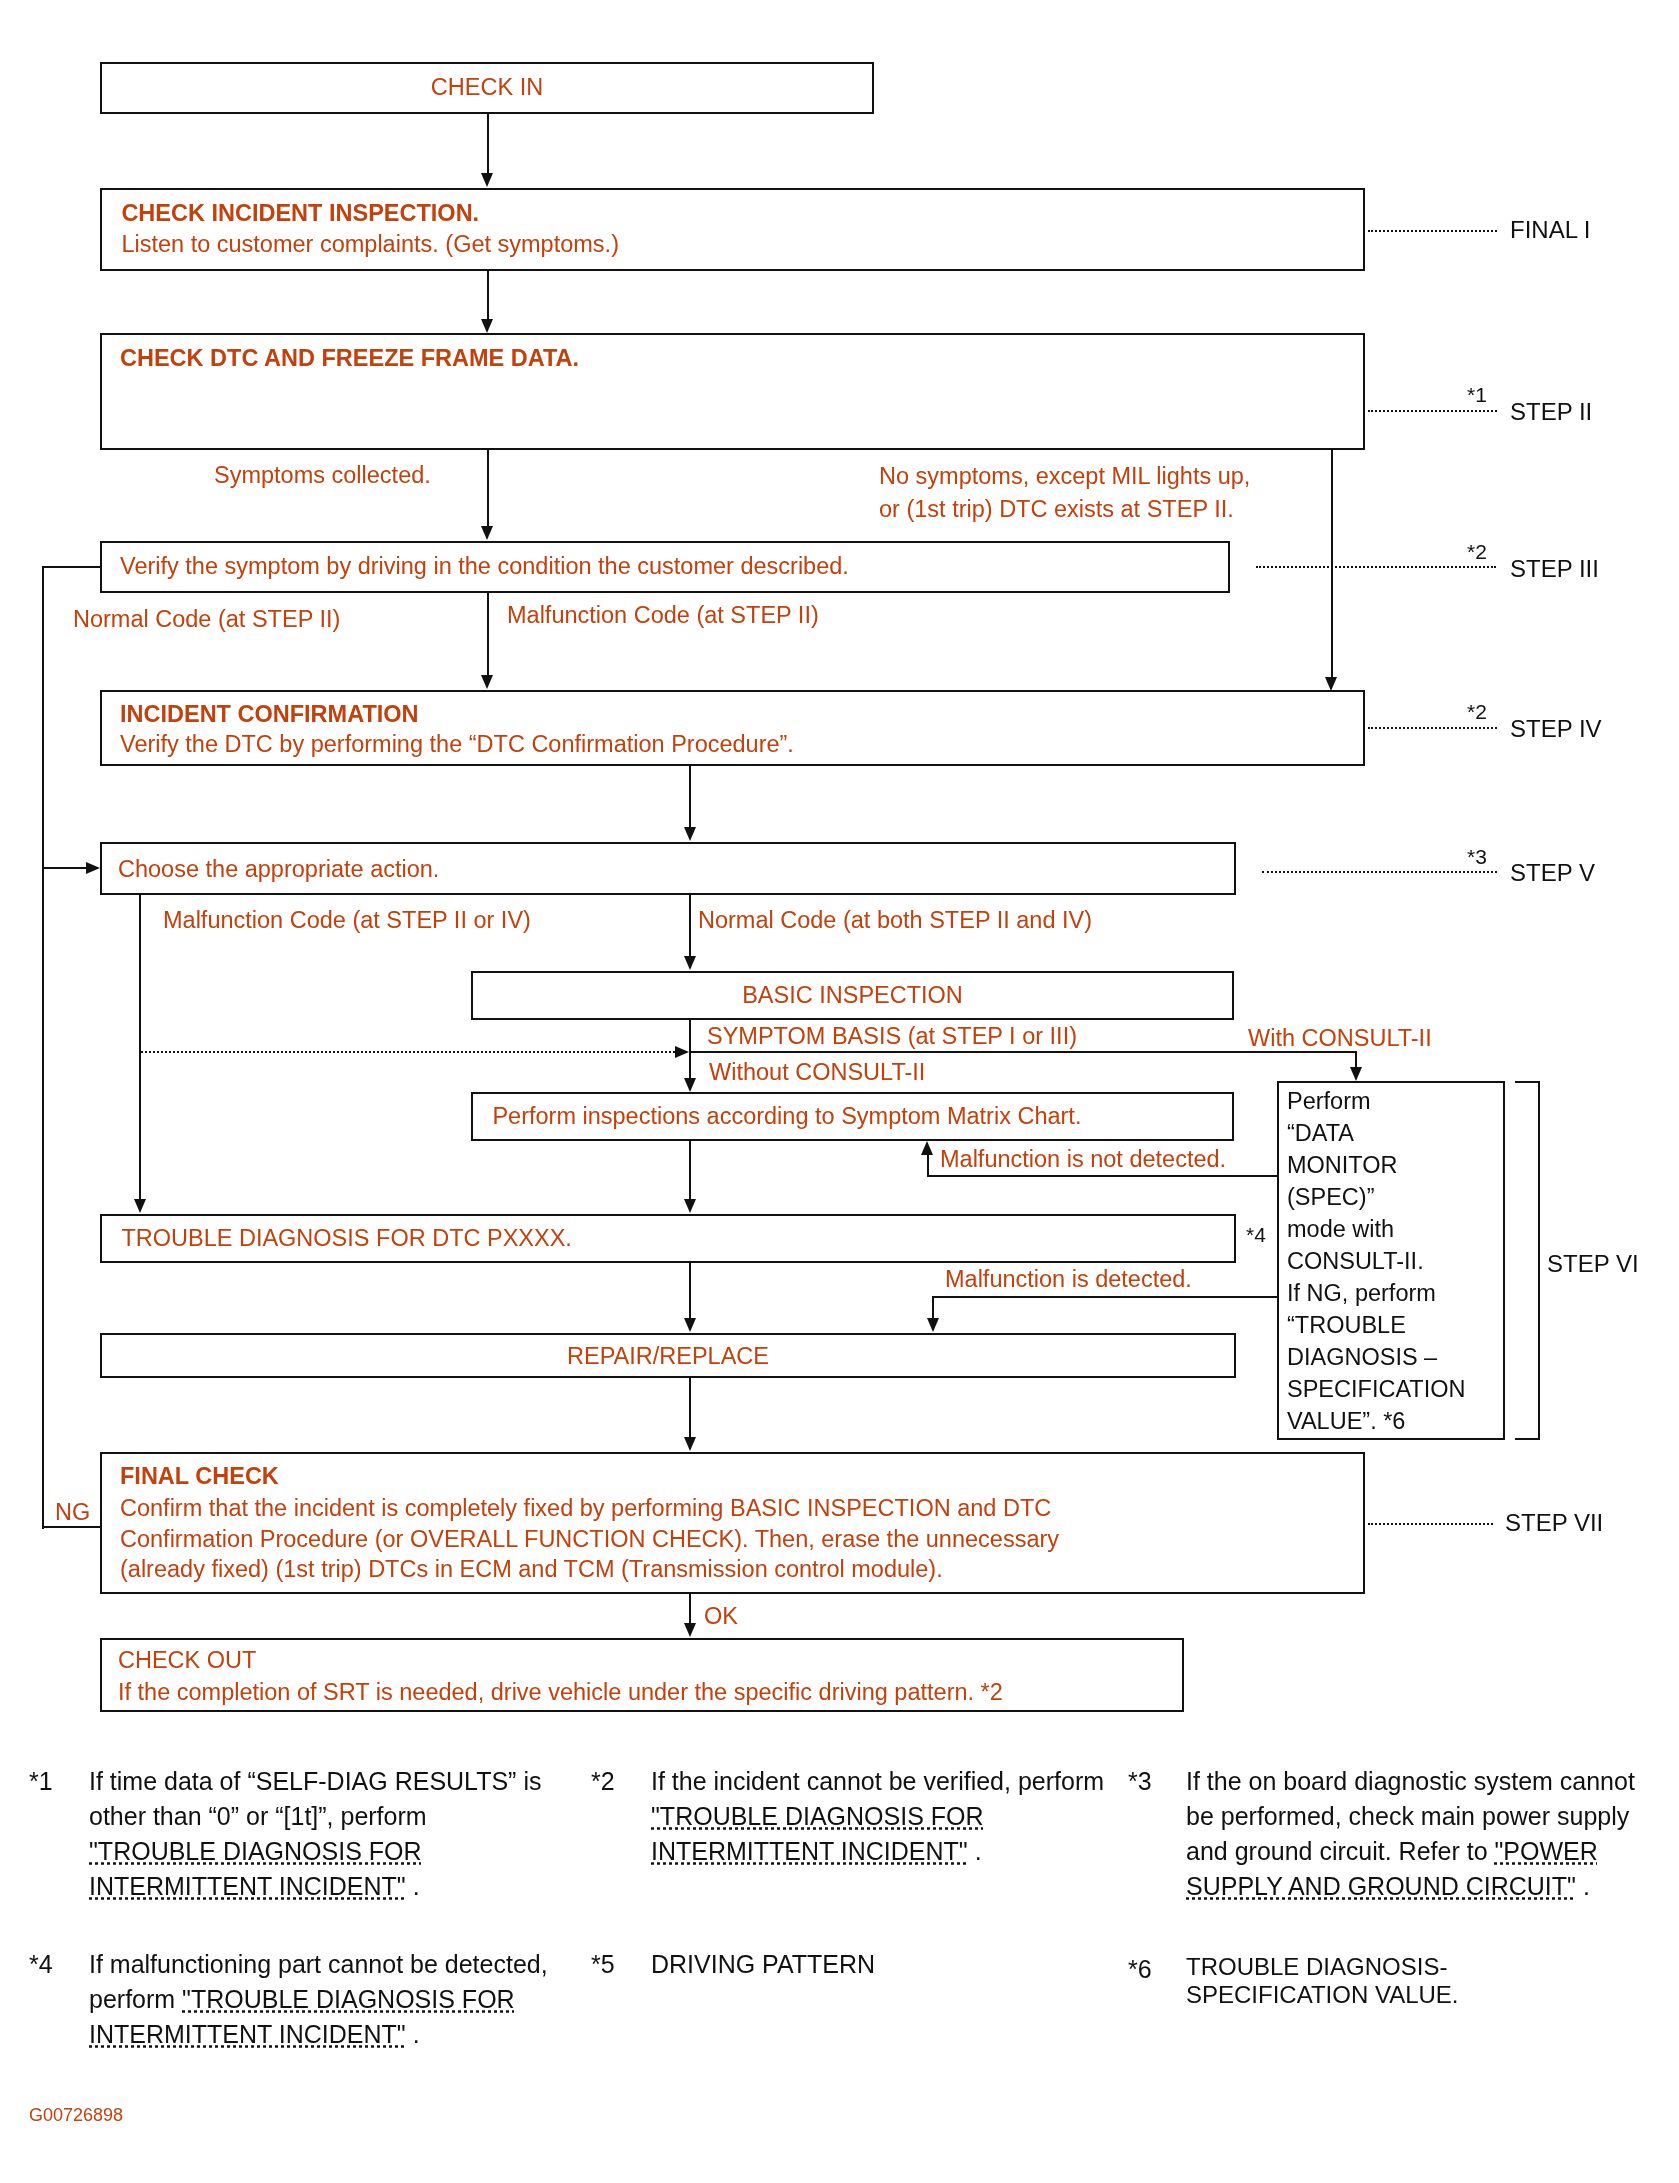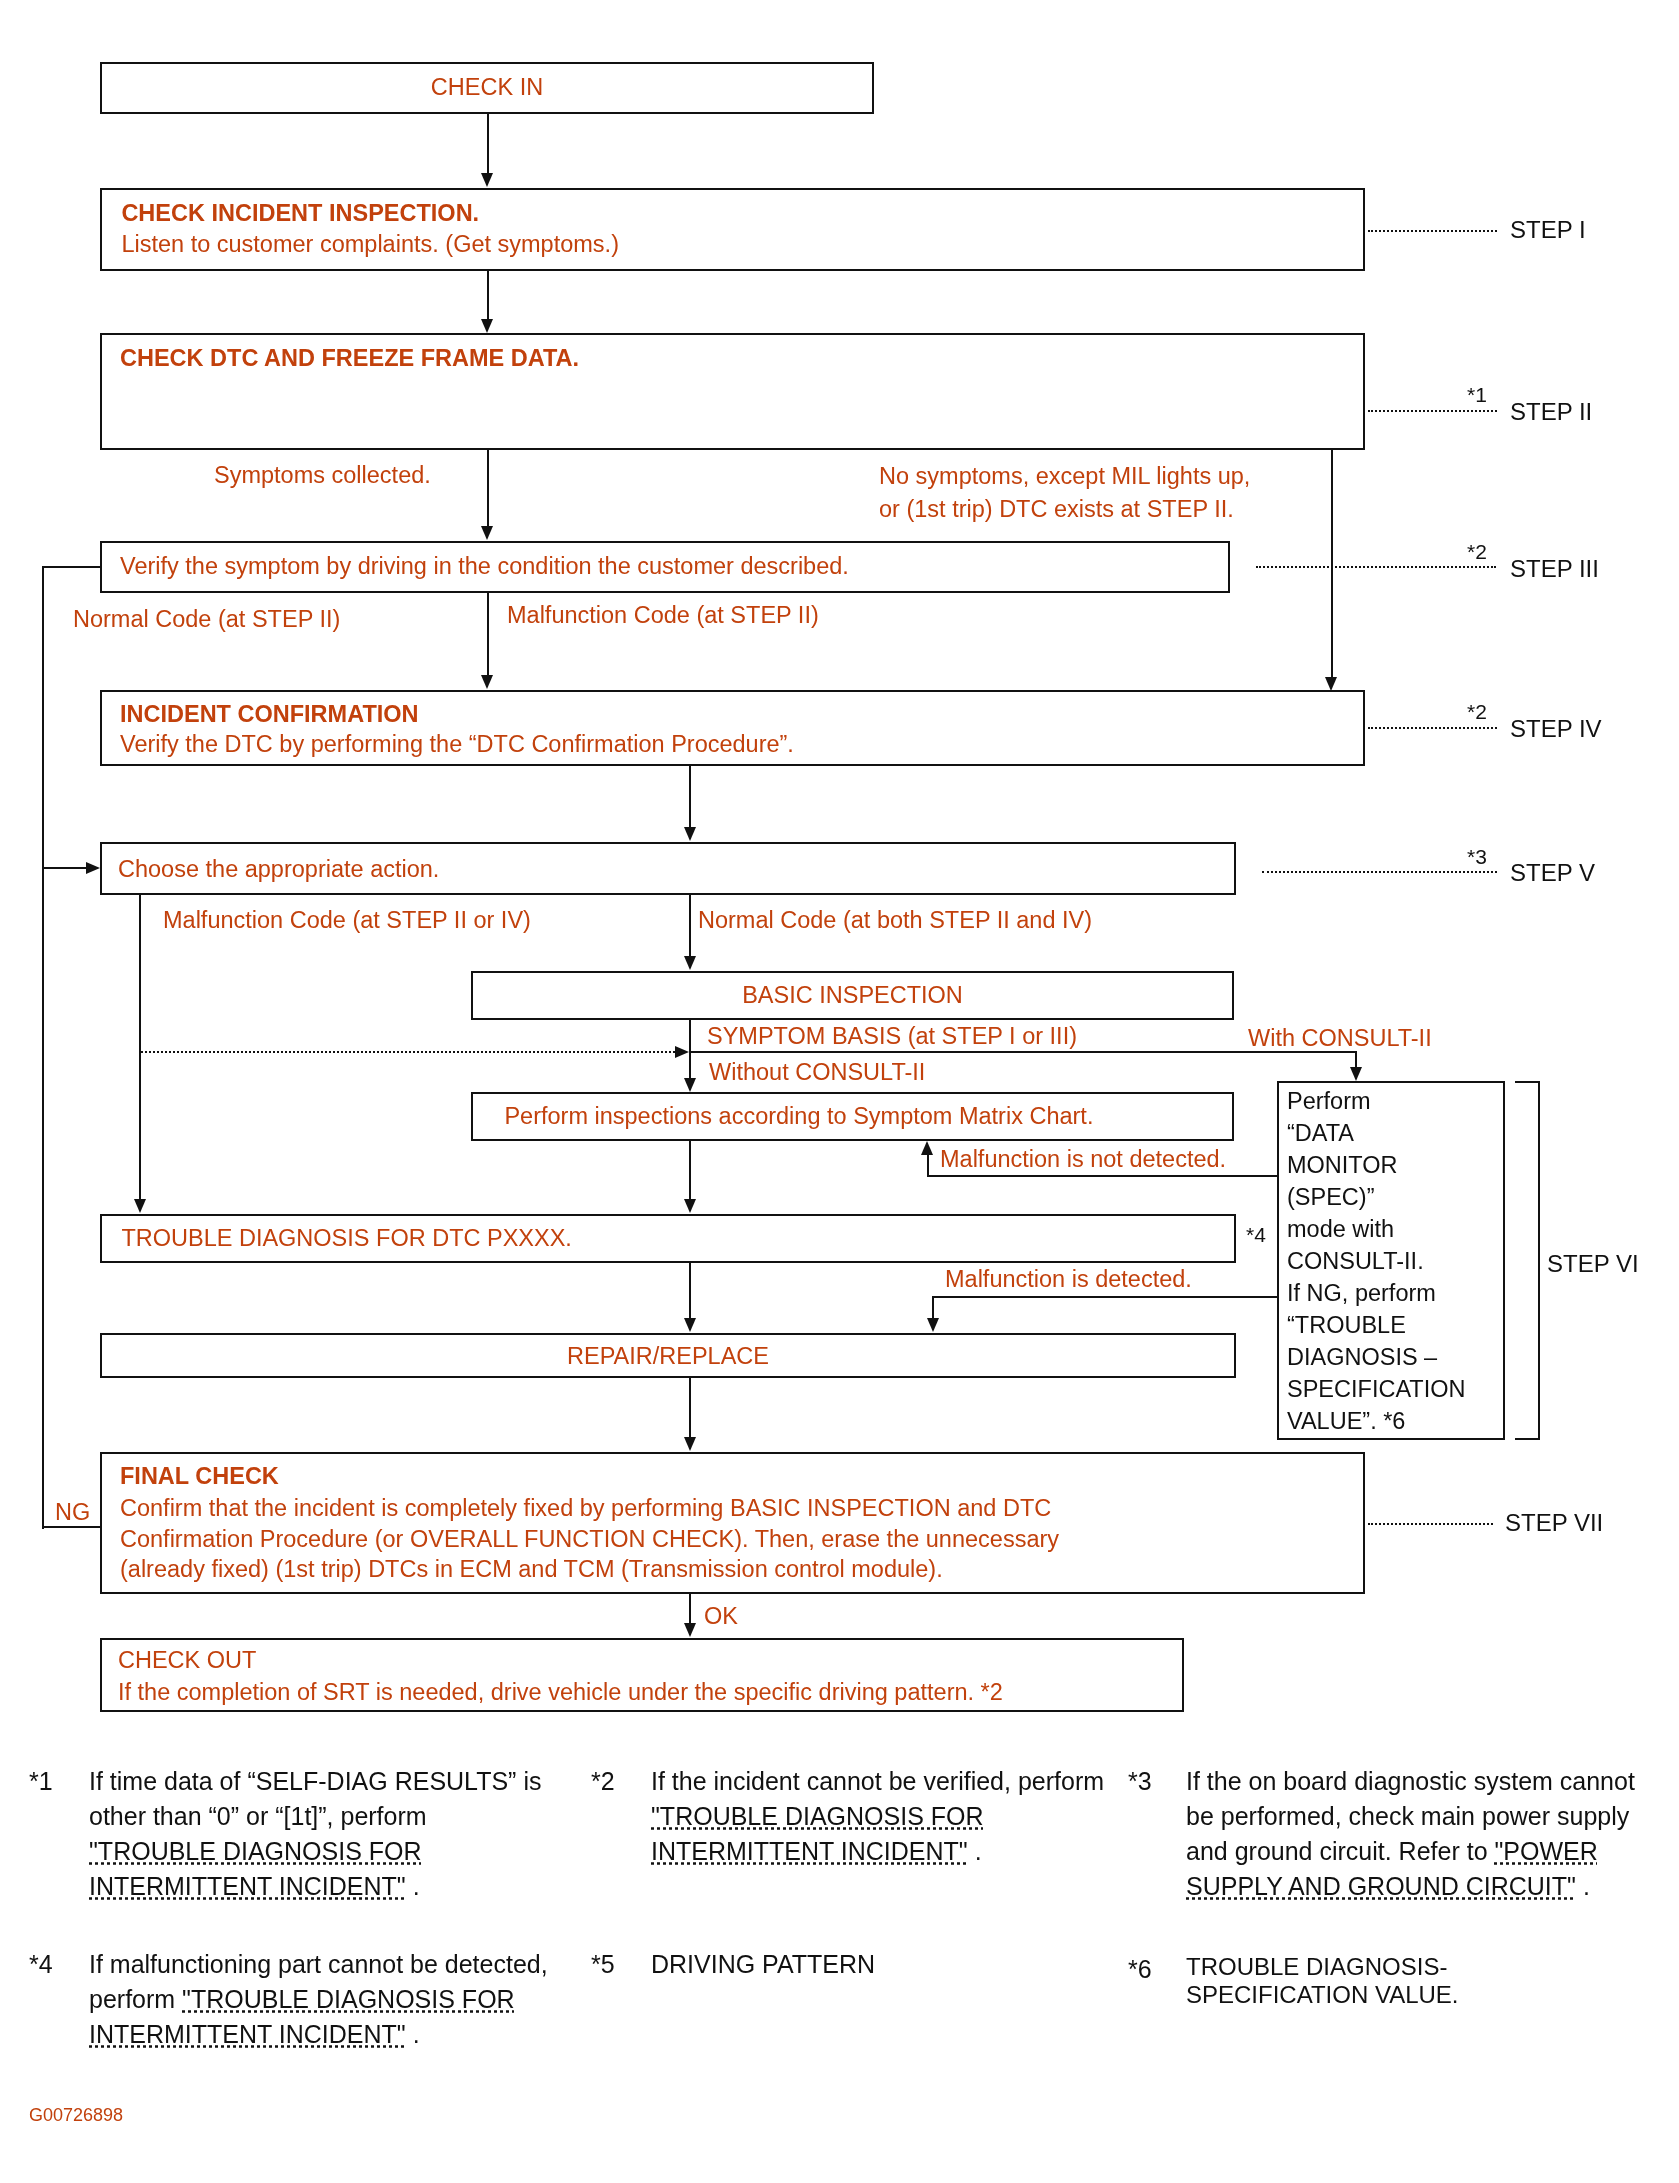--- a/index.html
+++ b/index.html
@@ -28,21 +28,21 @@
   <div class="t center" style="left:0;right:0;top:8px;">CHECK IN</div>
 </div>
 <div class="line" style="left:487px;top:114px;width:1.6px;height:60px;"></div>
 <div class="arrow-d" style="left:481px;top:173px;"></div>
 
 <div class="box" style="left:100px;top:188px;width:1265px;height:83px;">
   <div class="t b" style="left:19.4px;top:8px;">CHECK INCIDENT INSPECTION.</div>
   <div class="t" style="left:19.4px;top:39px;">Listen to customer complaints. (Get symptoms.)</div>
 </div>
 <div class="dot" style="left:1368px;top:230px;width:129px;"></div>
-<div class="step" style="left:1510px;top:215px;">STEP I</div>
+<div class="step" style="left:1510px;top:215px;">FINAL I</div>
 <div class="line" style="left:487px;top:270px;width:1.6px;height:49px;"></div>
 <div class="arrow-d" style="left:481px;top:319px;"></div>
 
 <div class="box" style="left:100px;top:333px;width:1265px;height:117px;">
   <div class="t b" style="left:18px;top:8px;">CHECK DTC AND FREEZE FRAME DATA.</div>
 </div>
 <div class="dot" style="left:1368px;top:410px;width:129px;"></div>
 <div class="sup" style="left:1467px;top:384px;">*1</div>
 <div class="step" style="left:1510px;top:397px;">STEP II</div>
 
@@ -104,21 +104,21 @@
 <div class="t" style="left:707px;top:1021px;">SYMPTOM BASIS (at STEP I or III)</div>
 <div class="line" style="left:689px;top:1051px;width:667px;height:2.4px;"></div>
 <div class="line" style="left:1355px;top:1051px;width:1.6px;height:16px;"></div>
 <div class="arrow-d" style="left:1350px;top:1067px;"></div>
 <div class="t" style="left:1248px;top:1023px;">With CONSULT-II</div>
 <div class="t" style="left:709px;top:1057px;">Without CONSULT-II</div>
 <div class="dot" style="left:141px;top:1051px;width:534px;"></div>
 <div class="arrow-r" style="left:675px;top:1046px;"></div>
 
 <div class="box" style="left:471px;top:1092px;width:763px;height:49px;">
-  <div class="t" style="left:19.4px;top:7.3px;margin-left:12px;">Perform inspections according to Symptom Matrix Chart.</div>
+  <div class="t" style="left:19.4px;top:7.3px;">Perform inspections according to Symptom Matrix Chart.</div>
 </div>
 <div class="line" style="left:689px;top:1141px;width:1.6px;height:58px;"></div>
 <div class="arrow-d" style="left:684px;top:1199px;"></div>
 
 <div class="arrow-u" style="left:921px;top:1141px;"></div>
 <div class="line" style="left:927px;top:1154px;width:1.6px;height:22.7px;"></div>
 <div class="line" style="left:927px;top:1175px;width:350px;height:2.4px;"></div>
 <div class="t" style="left:940px;top:1144px;">Malfunction is not detected.</div>
 
 <div class="box" style="left:1277px;top:1081px;width:228px;height:359px;">

